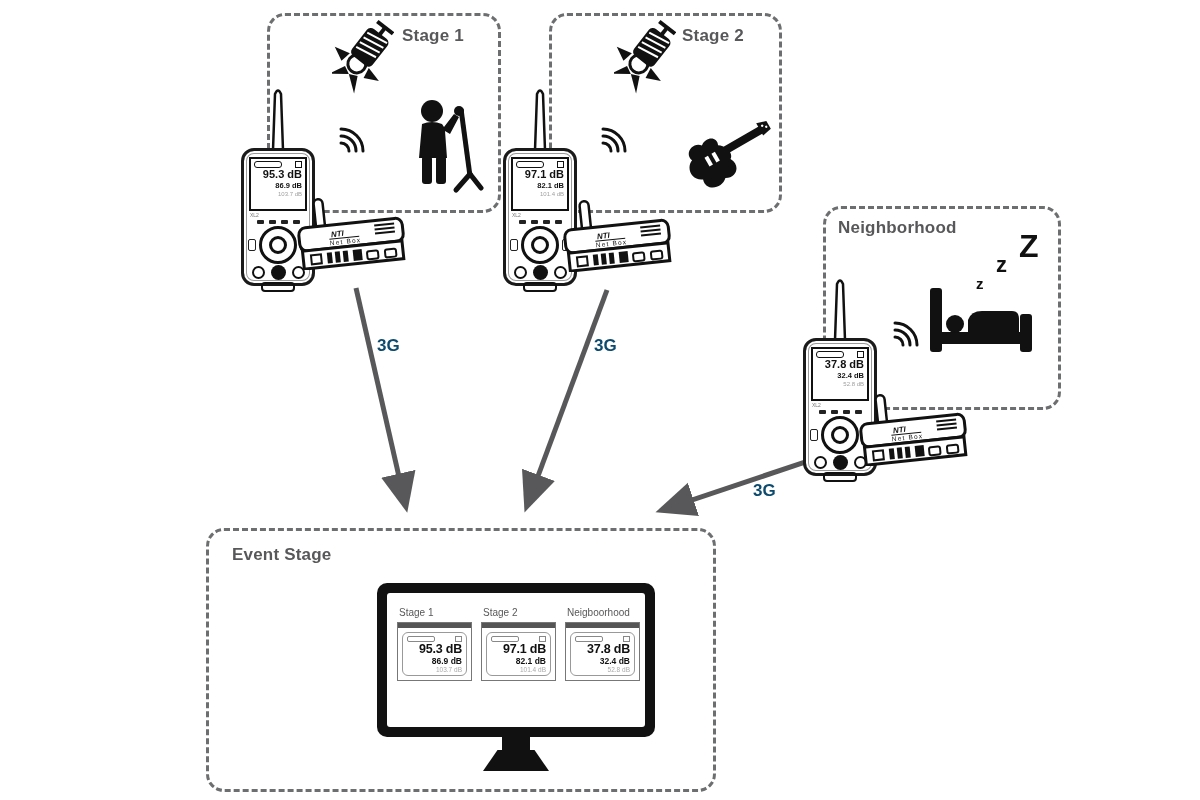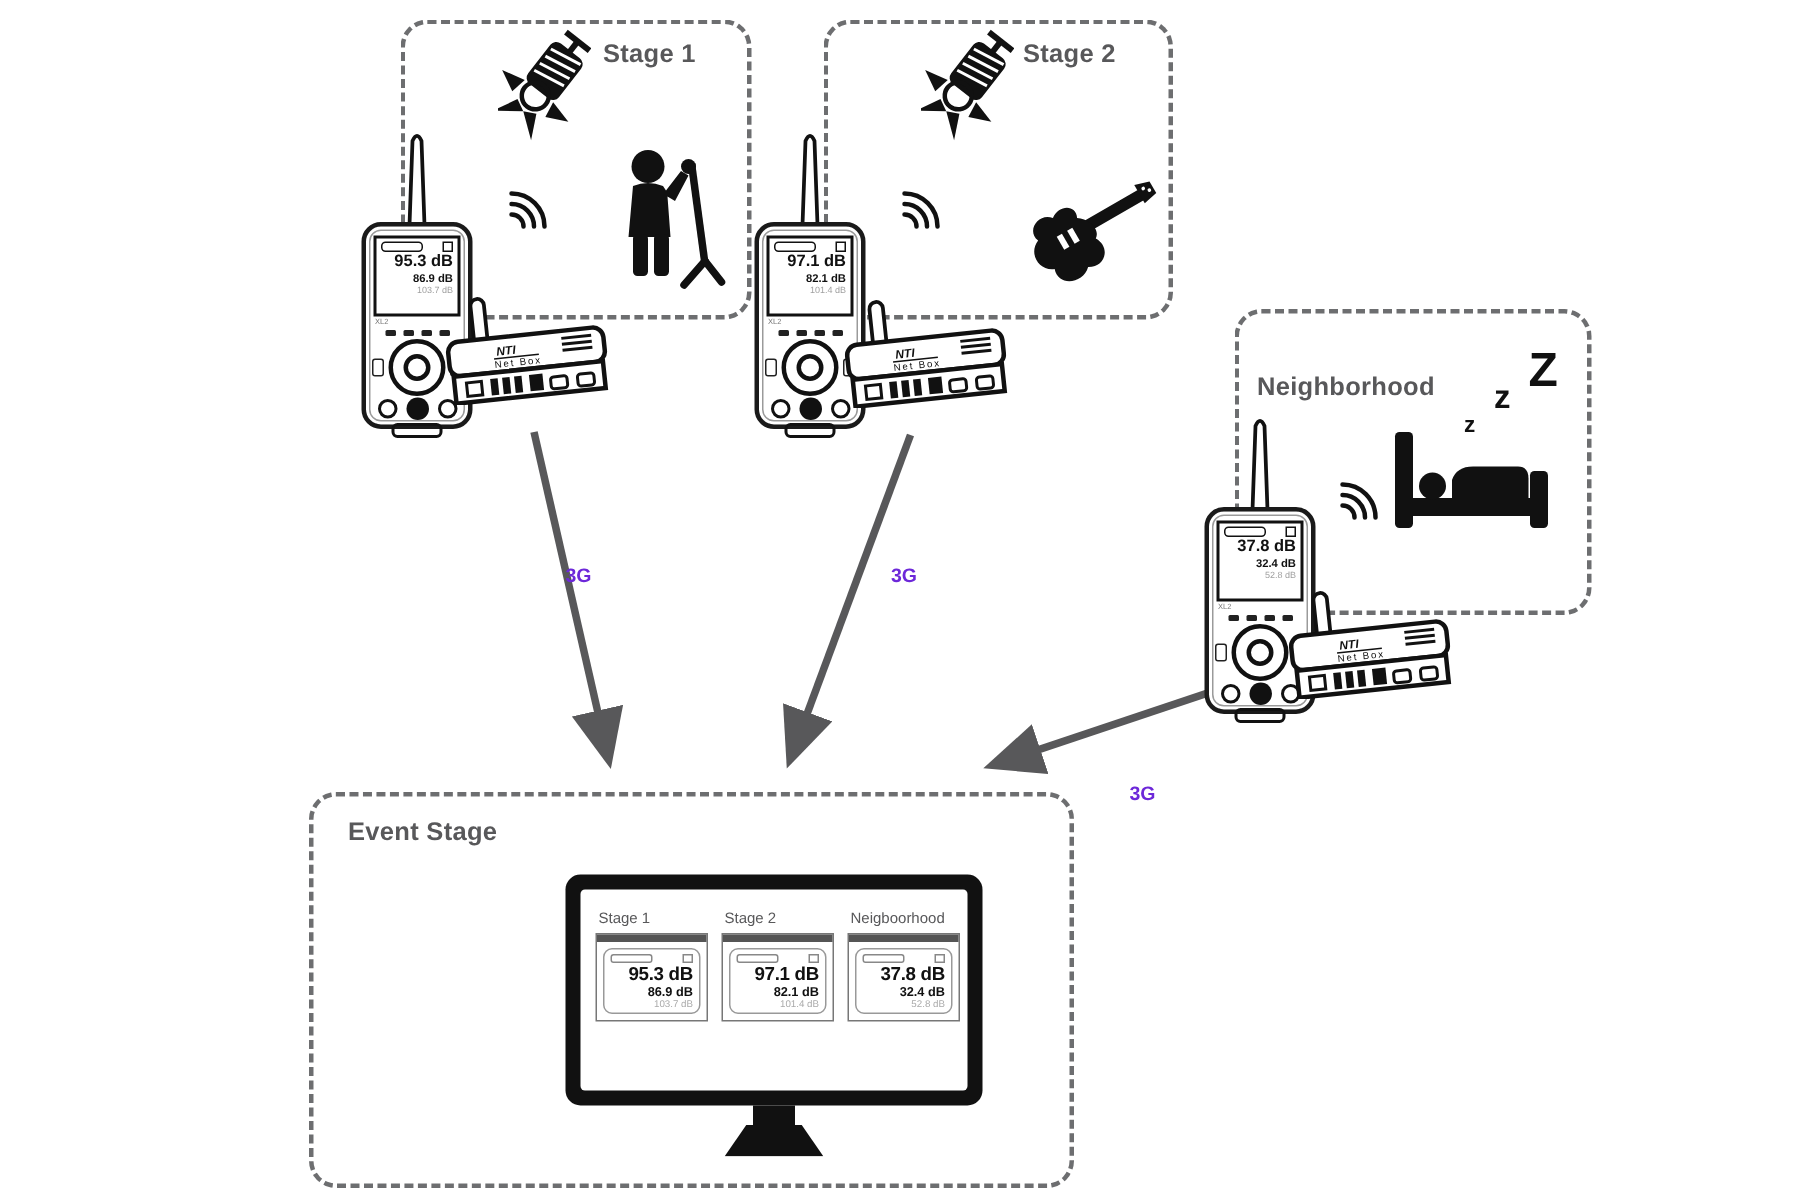--- a/index.html
+++ b/index.html
@@ -12,21 +12,21 @@
   
   .zone{
     position:absolute;border:3px dashed #6d6e70;border-radius:18px;background:transparent;
   }
   .zone-title{
     position:absolute;font-weight:bold;font-size:17px;color:#58585a;letter-spacing:.2px;white-space:nowrap;
   }
 
   
   .conn-label{
-    position:absolute;font-weight:bold;font-size:13px;color:#6d28d9;margin-top:40px;
+    position:absolute;font-weight:bold;font-size:17px;color:#0c4a6e;
   }
 
   
   .meter{position:absolute;width:74px;height:138px;}
   .meter .mic{position:absolute;left:25px;top:-62px;}
   .meter-body{
     position:absolute;left:0;top:0;width:74px;height:138px;background:#fff;
     border:3px solid #1a1a1a;border-radius:13px;box-sizing:border-box;
     box-shadow:inset 0 0 0 2px #fff, inset 0 0 0 3px #9a9a9a;
   }
@@ -84,21 +84,21 @@
 </head>
 <body>
 
 <div class="zone" style="left:267px;top:13px;width:228px;height:194px;"></div>
 <div class="zone" style="left:549px;top:13px;width:227px;height:194px;"></div>
 <div class="zone" style="left:823px;top:206px;width:232px;height:198px;"></div>
 <div class="zone" style="left:206px;top:528px;width:504px;height:258px;"></div>
 
 <div class="zone-title" style="left:402px;top:26px;">Stage 1</div>
 <div class="zone-title" style="left:682px;top:26px;">Stage 2</div>
-<div class="zone-title" style="left:838px;top:218px;margin-top:30px;">Neighborhood</div>
+<div class="zone-title" style="left:838px;top:218px;">Neighborhood</div>
 <div class="zone-title" style="left:232px;top:545px;">Event Stage</div>
 
 <svg class="abs" style="left:0;top:0;pointer-events:none;" width="1200" height="800">
   <defs>
     <marker id="ah" markerWidth="9" markerHeight="8" refX="6" refY="3.5" orient="auto">
       <path d="M0,0 L8,3.5 L0,7 Z" fill="#58585a"></path>
     </marker>
   </defs>
   <line x1="356" y1="288" x2="405" y2="503" stroke="#58585a" stroke-width="5" marker-end="url(#ah)"></line>
   <line x1="607" y1="290" x2="528" y2="503" stroke="#58585a" stroke-width="5" marker-end="url(#ah)"></line>

